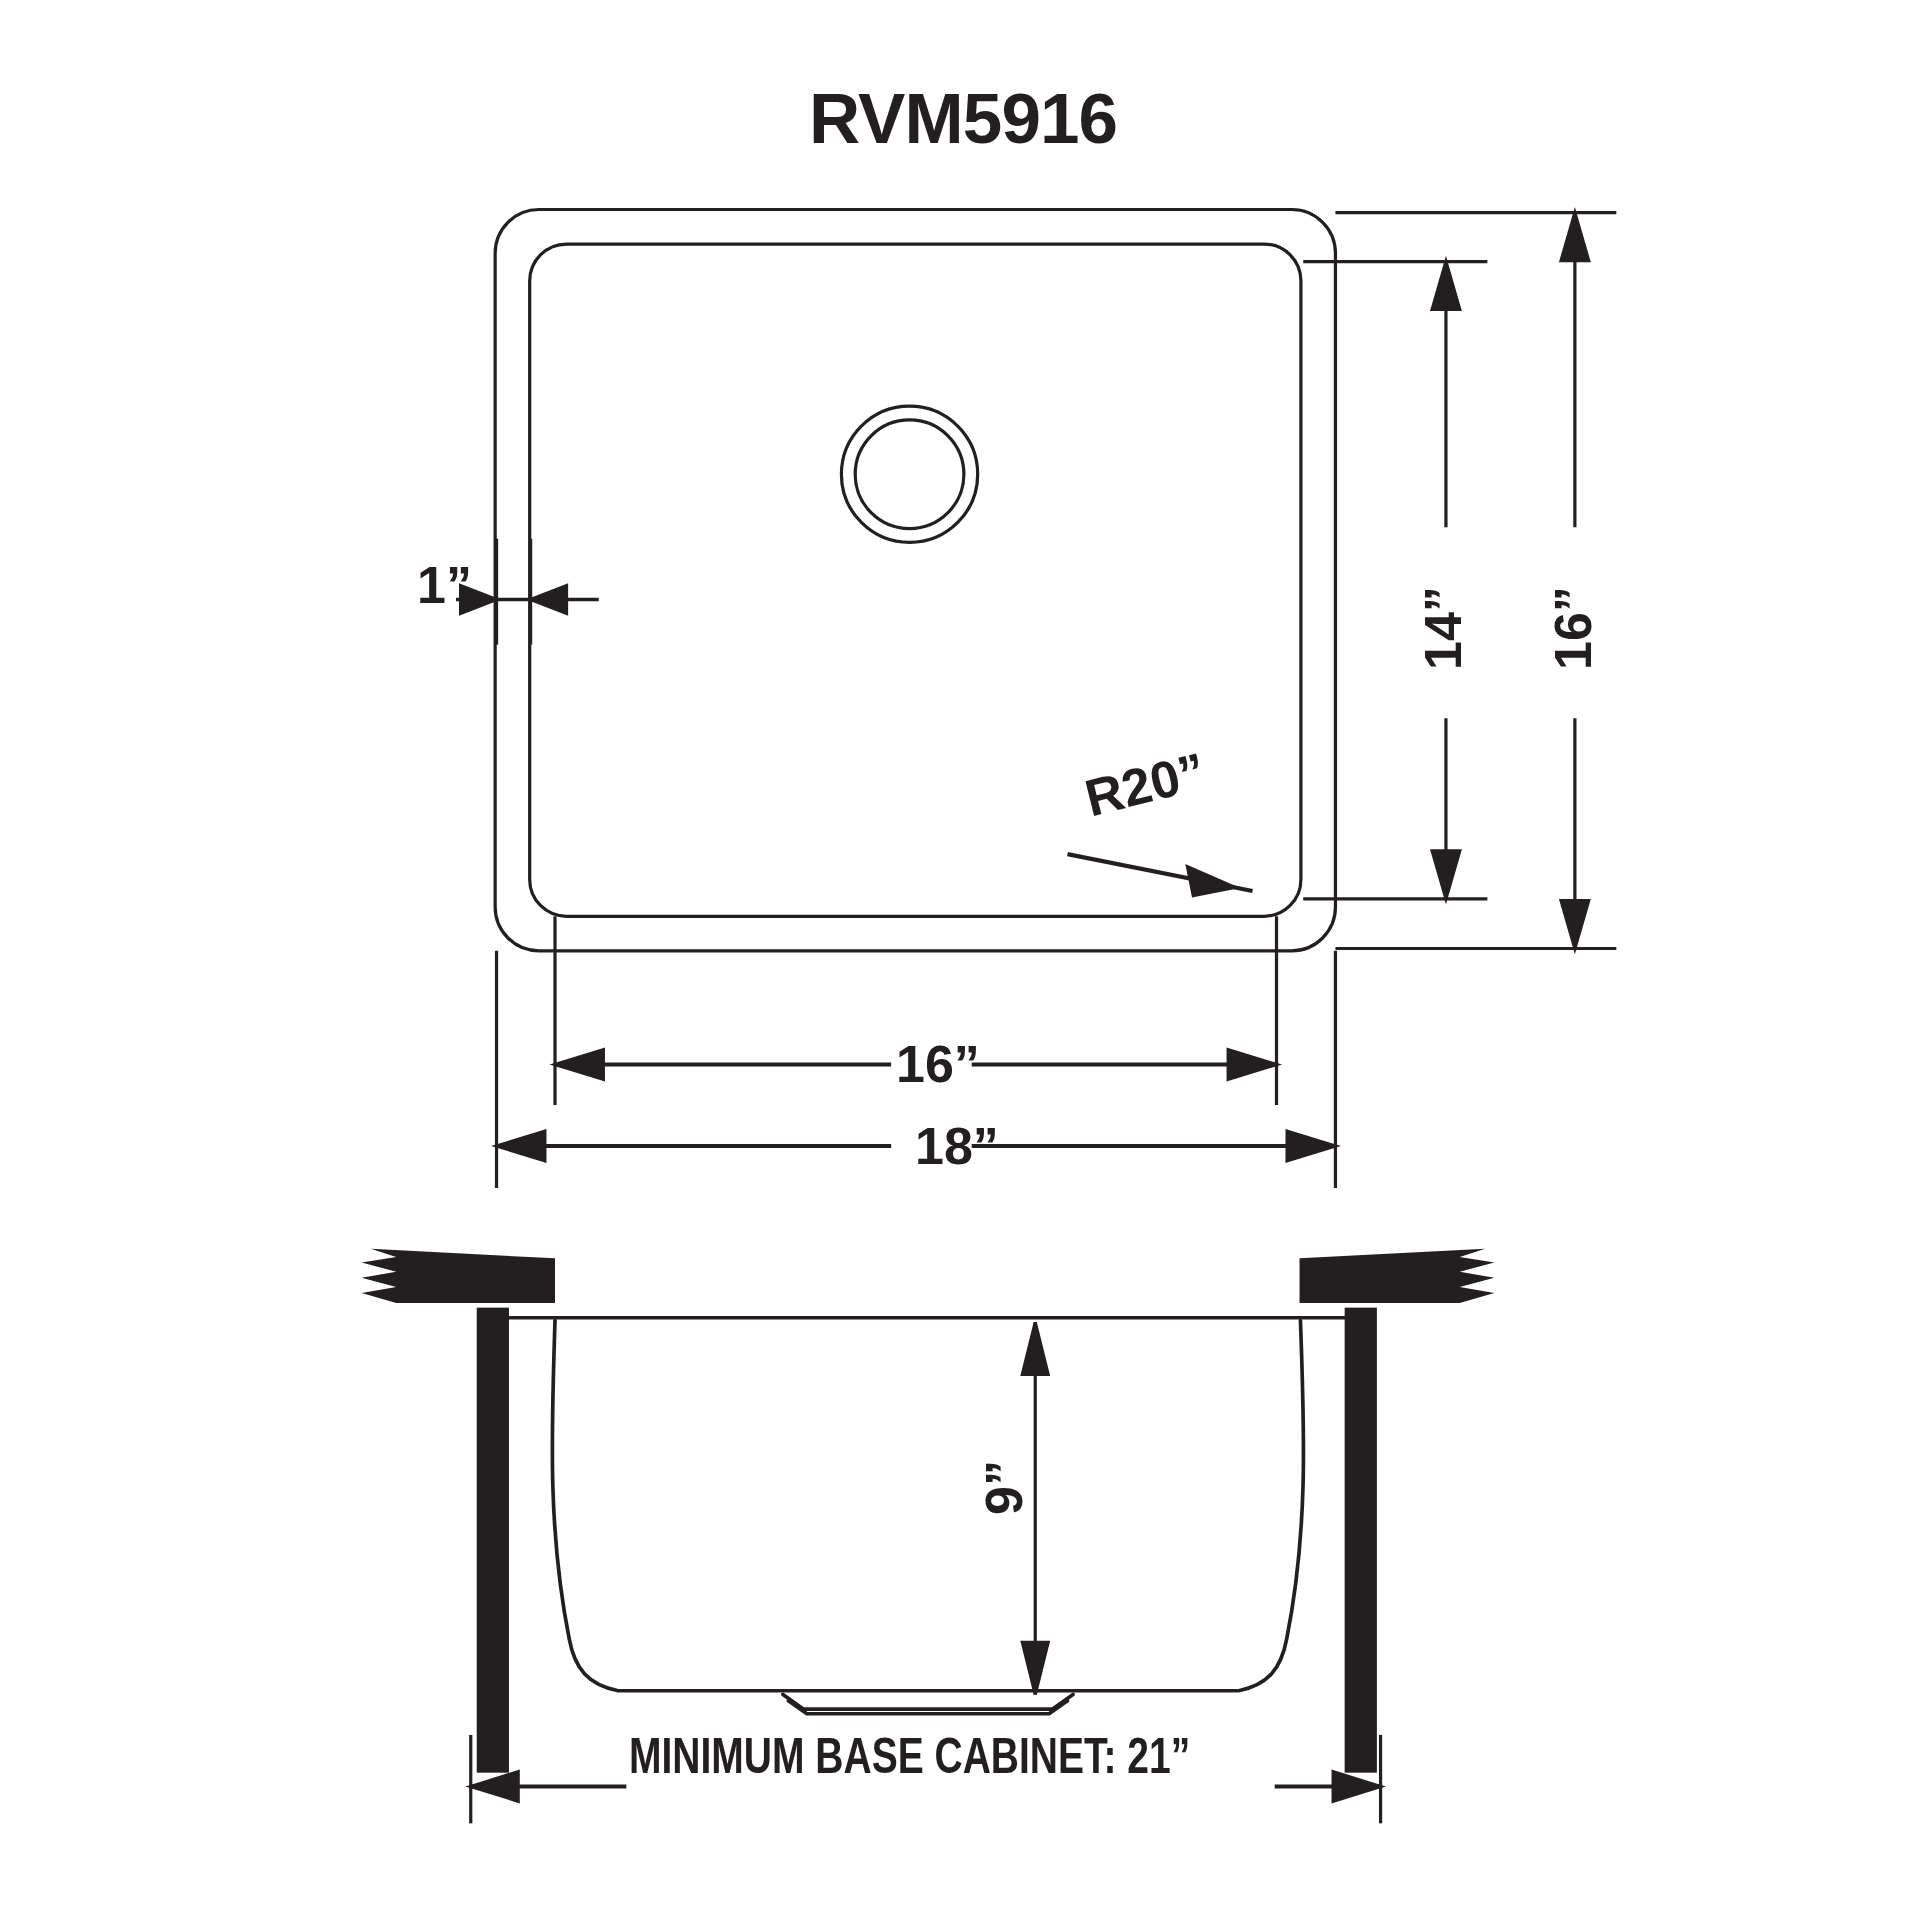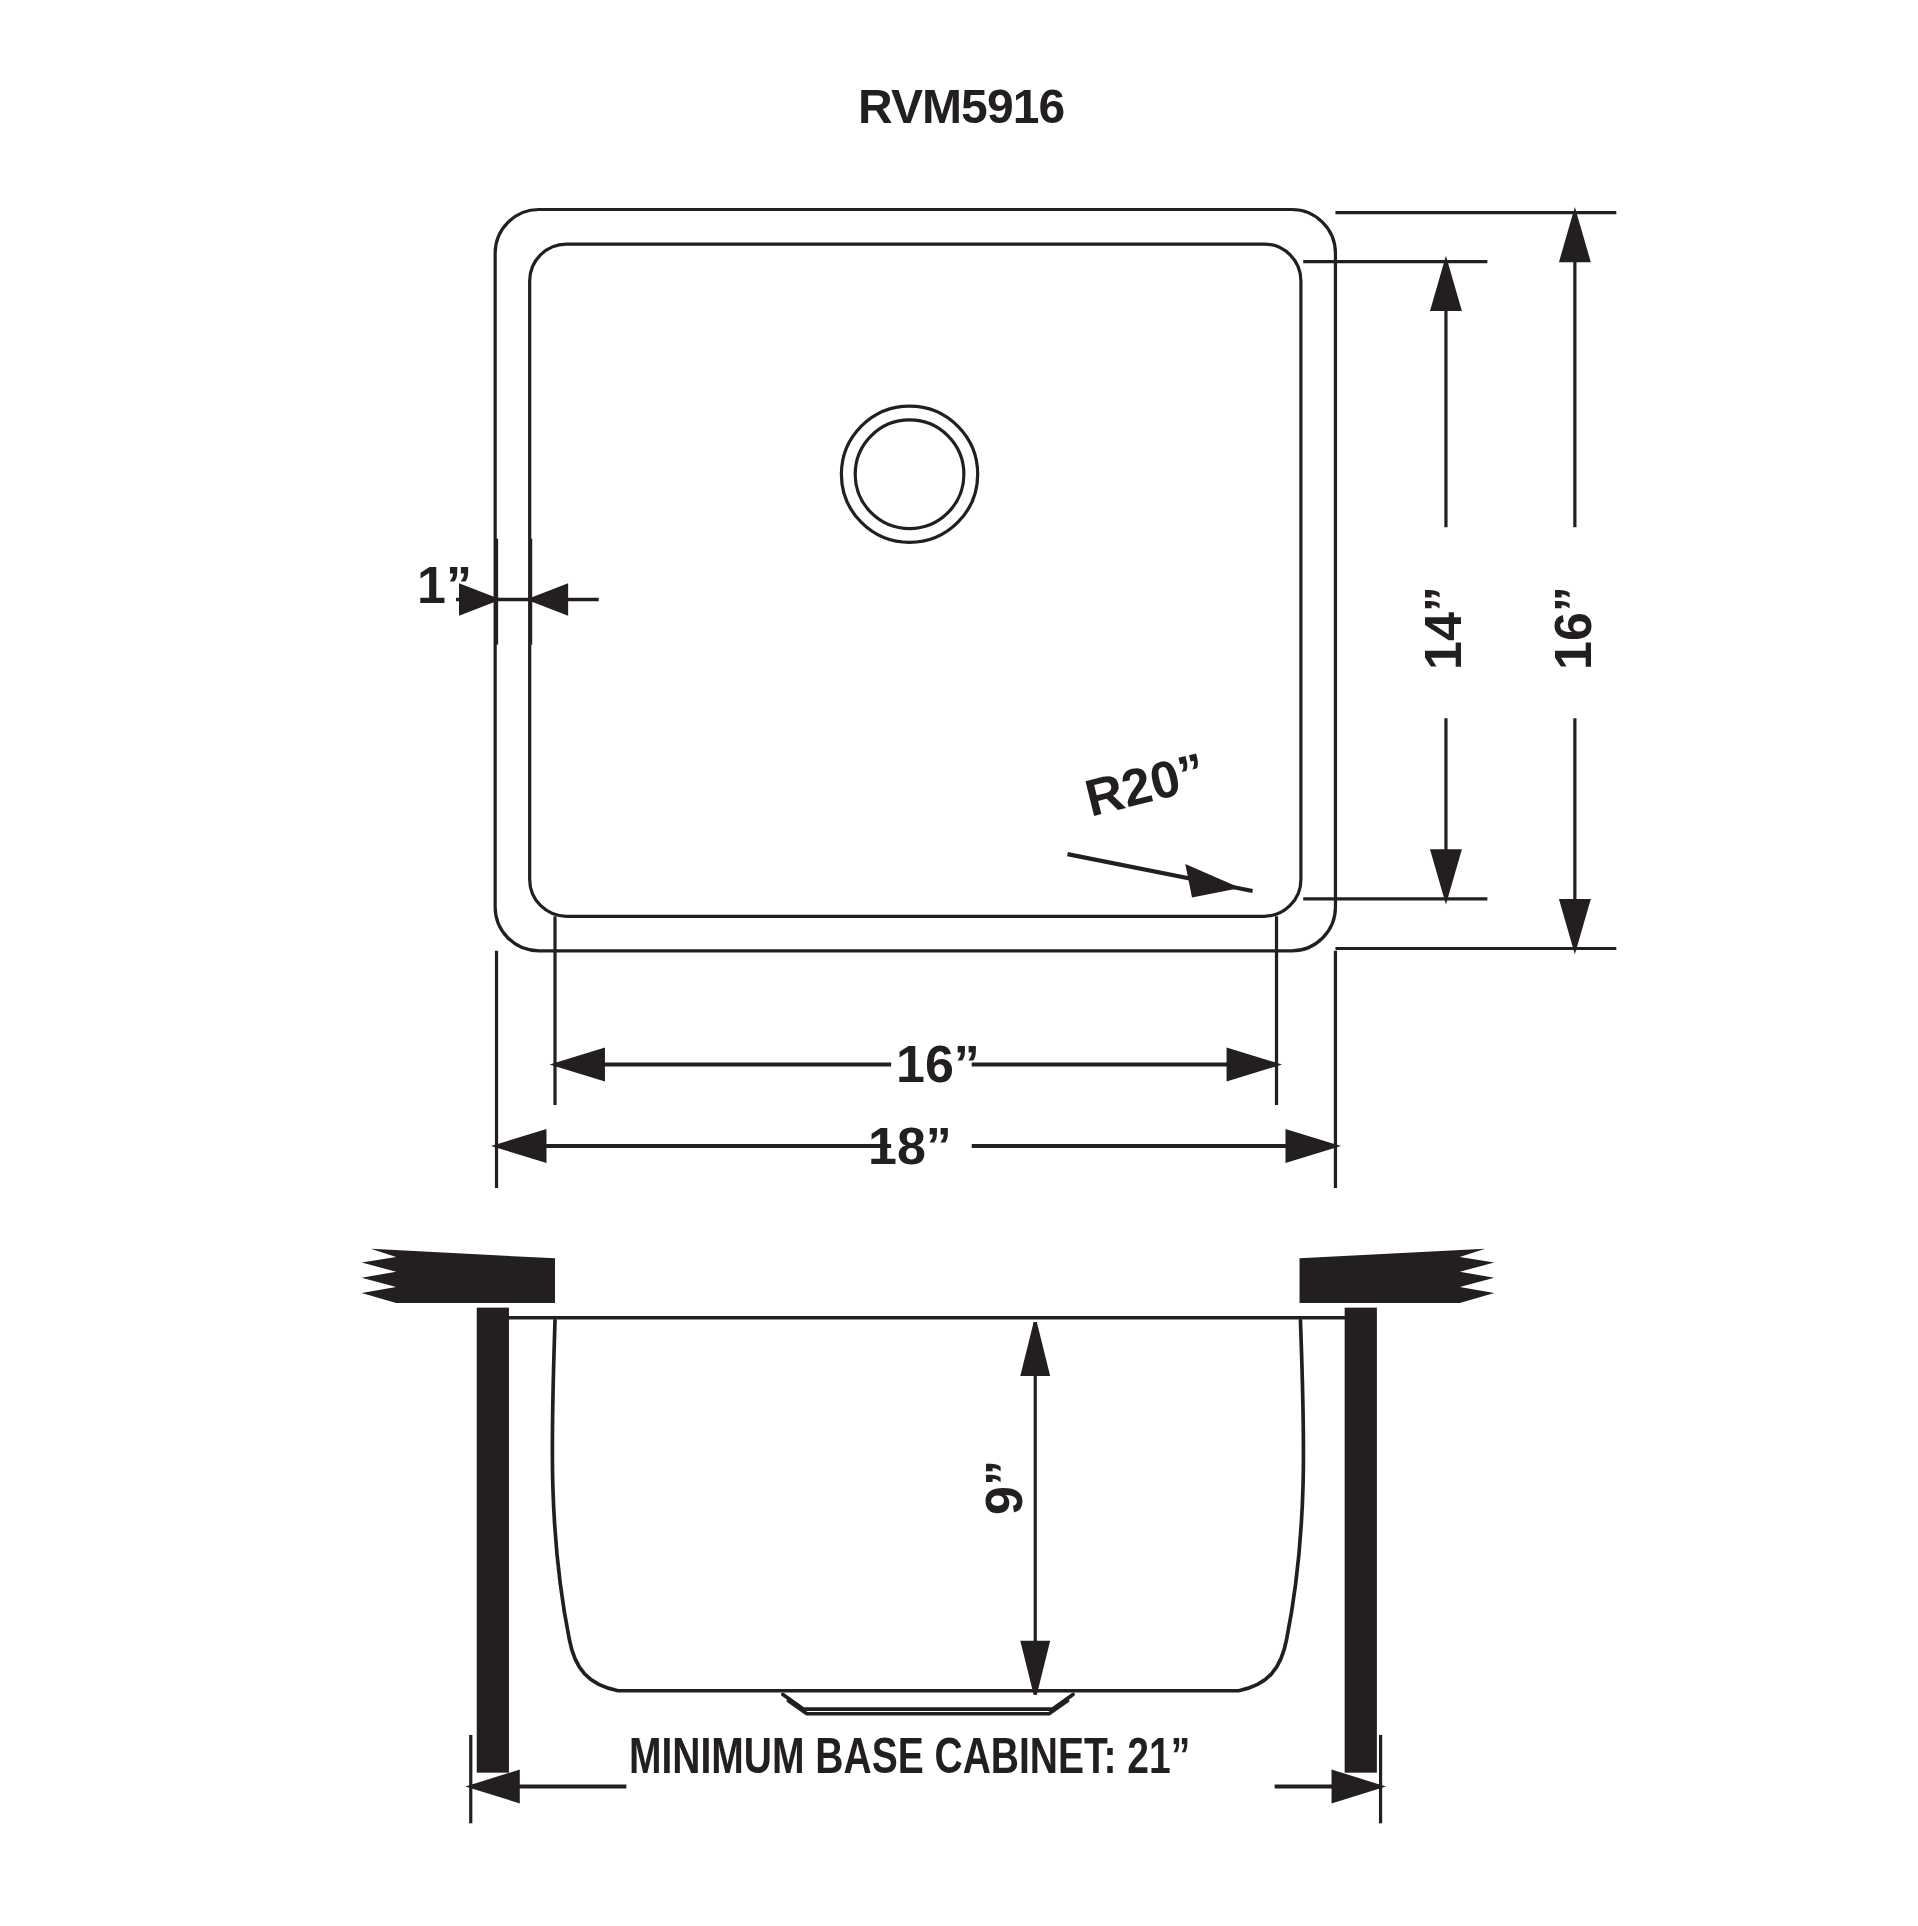--- a/index.html
+++ b/index.html
@@ -2,28 +2,28 @@
 <html style="font-size:7.4px"><head>
 <meta charset="utf-8">
 <style>
   html,body{margin:0;padding:0;background:#ffffff;}
   body{width:1919px;height:1926px;position:relative;overflow:hidden;
        font-family:"Liberation Sans",sans-serif;color:#231f20;}
   #stage{position:absolute;left:0;top:0;width:1919px;height:1926px;}
   svg.layer{position:absolute;left:0;top:0;width:1919px;height:1926px;}
   .txt{position:absolute;white-space:nowrap;font-weight:bold;color:#231f20;
        line-height:1;letter-spacing:0;}
-  #title{font-size:48px;left:858px;top:83px;letter-spacing:-0.9px;}
+  #title{font-size:71px;left:809px;top:83px;letter-spacing:-0.9px;}
   .dim{font-size:52px;font-weight:bold;}
   #d-one   {left:417px;  top:559px;}
   #d-14    {left:1417px; top:670px; transform:rotate(-90deg); transform-origin:left top;}
   #d-16v   {left:1547px; top:670px; transform:rotate(-90deg); transform-origin:left top;}
   #d-r20   {left:1080px; top:774px; transform:rotate(-14deg); transform-origin:left top;}
   #d-16h   {left:896px; top:1038px;}
-  #d-18h   {left:868px; top:1120px;}
+  #d-18h   {left:915px; top:1120px;}
   #d-9     {left:978px; top:1515px; transform:rotate(-90deg); transform-origin:left top;}
   #d-cab   {left:629px; top:1731px; font-size:50px;
             transform:scaleX(0.78); transform-origin:left top;}
 </style>
 </head>
 <body>
 
 <div id="stage">
 
   <svg class="layer" viewBox="0 0 4167 4183">

